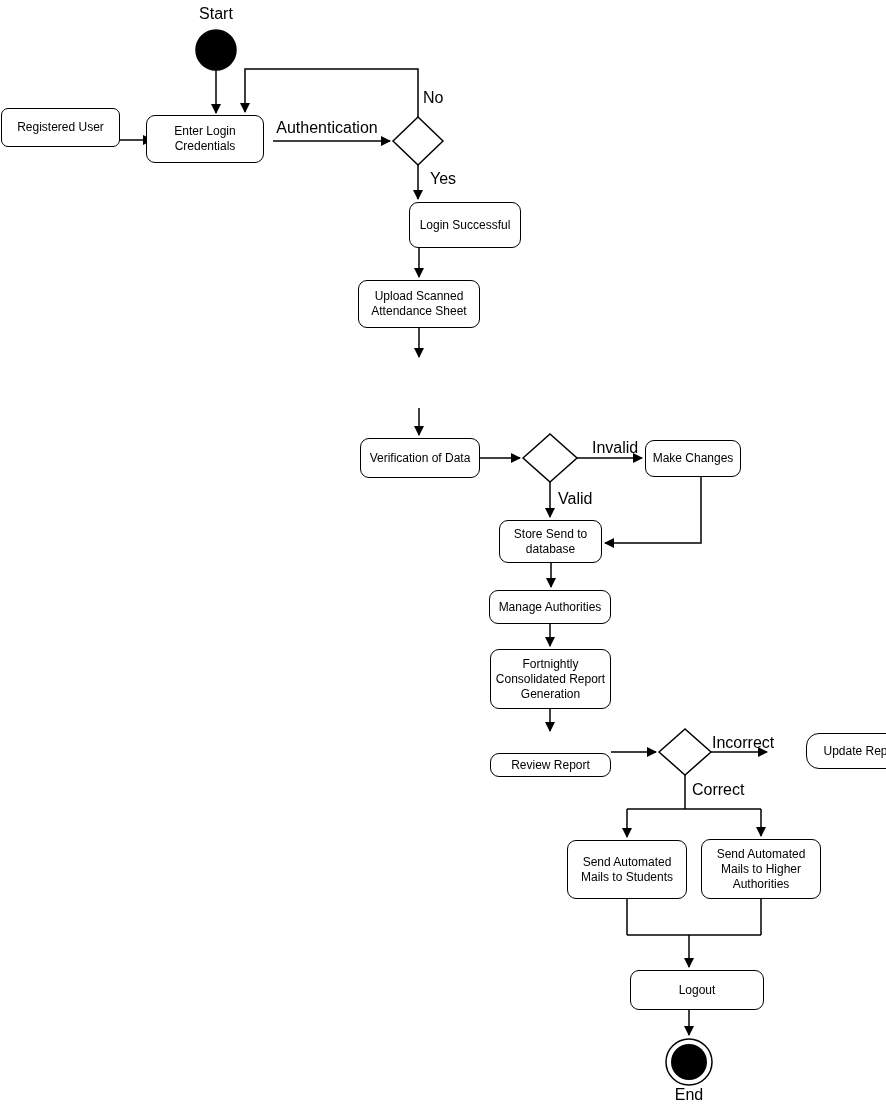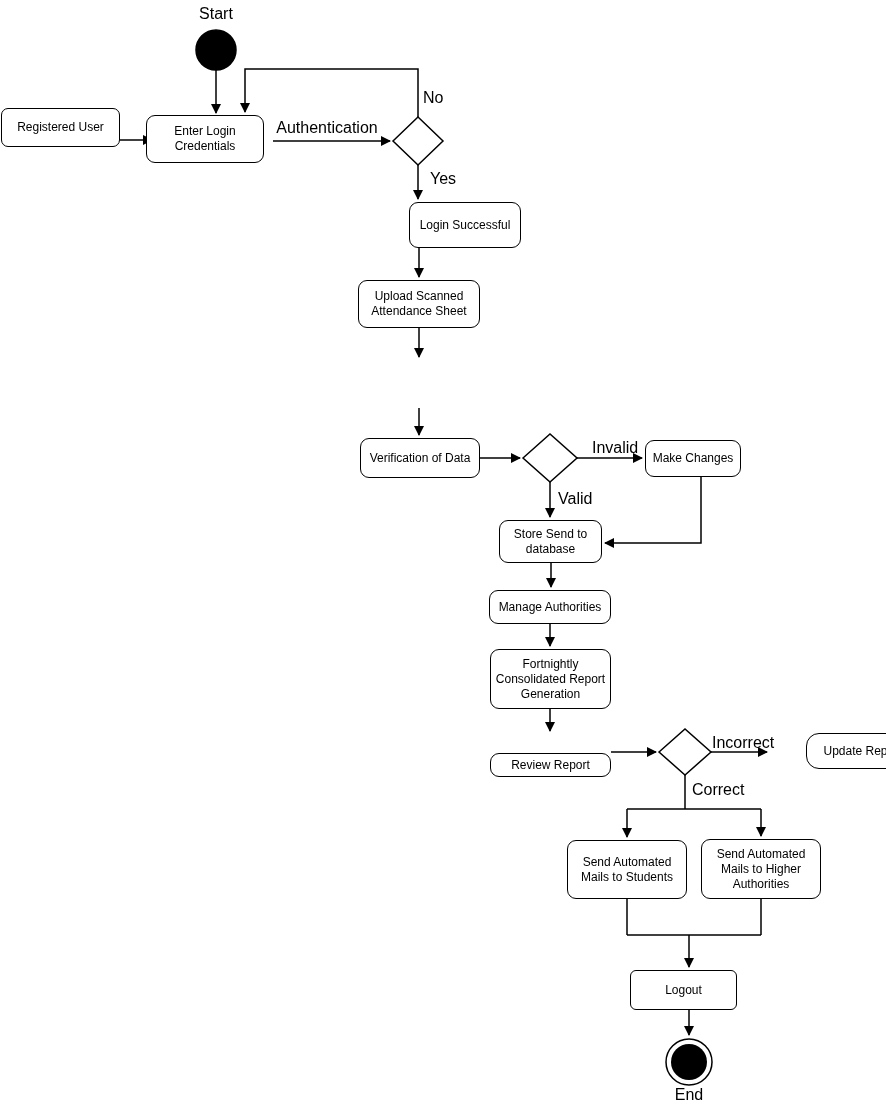--- a/index.html
+++ b/index.html
@@ -126,21 +126,21 @@
   <div class="node" style="left:490px; top:649px; width:121px; height:60px;">Fortnightly
 Consolidated Report
 Generation</div>
   <div class="node" style="left:490px; top:734px; width:121px; height:24px;margin-top:19px;">Review Report</div>
   <div class="node" style="left:806px; top:733px; width:113px; height:36px;border-radius:13px;">Update Report</div>
   <div class="node" style="left:567px; top:840px; width:120px; height:59px;">Send Automated
 Mails to Students</div>
   <div class="node" style="left:701px; top:839px; width:120px; height:60px;">Send Automated
 Mails to Higher
 Authorities</div>
-  <div class="node" style="left:630px; top:970px; width:107px; height:40px;border-radius:6px;">Logout</div>
+  <div class="node" style="left:630px; top:970px; width:134px; height:40px;">Logout</div>
 
   <div class="edge-label centered" style="left:216px; top:7px;">Start</div>
   <div class="edge-label centered" style="left:327px; top:121px;">Authentication</div>
   <div class="edge-label" style="left:423px; top:91px;">No</div>
   <div class="edge-label" style="left:430px; top:172px;">Yes</div>
   <div class="edge-label" style="left:592px; top:441px;text-align:right;">Invalid</div>
   <div class="edge-label" style="left:558px; top:492px;">Valid</div>
   <div class="edge-label" style="left:712px; top:736px;">Incorrect</div>
   <div class="edge-label" style="left:692px; top:783px;">Correct</div>
   <div class="edge-label centered" style="left:689px; top:1088px;">End</div>

